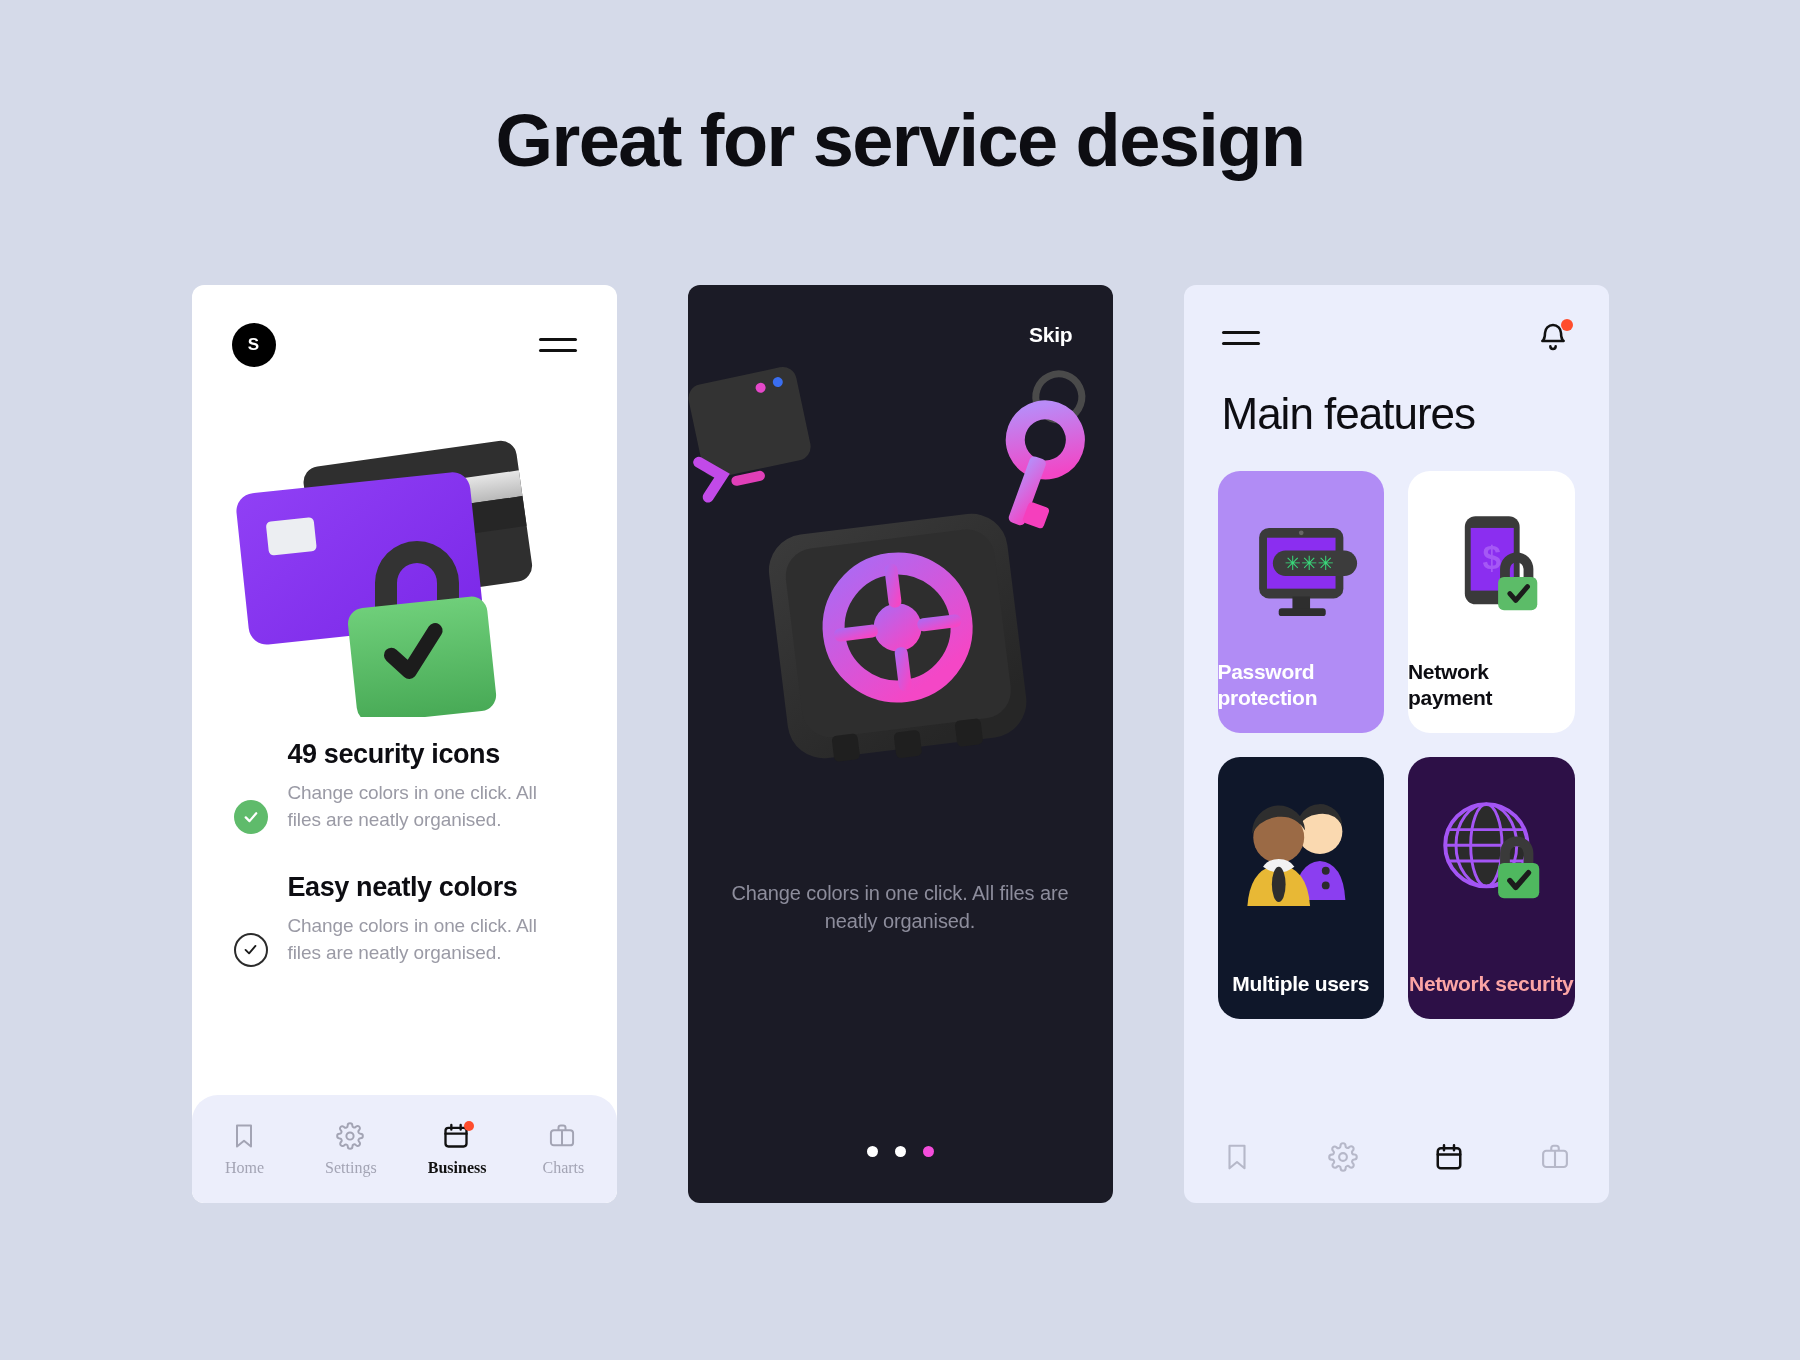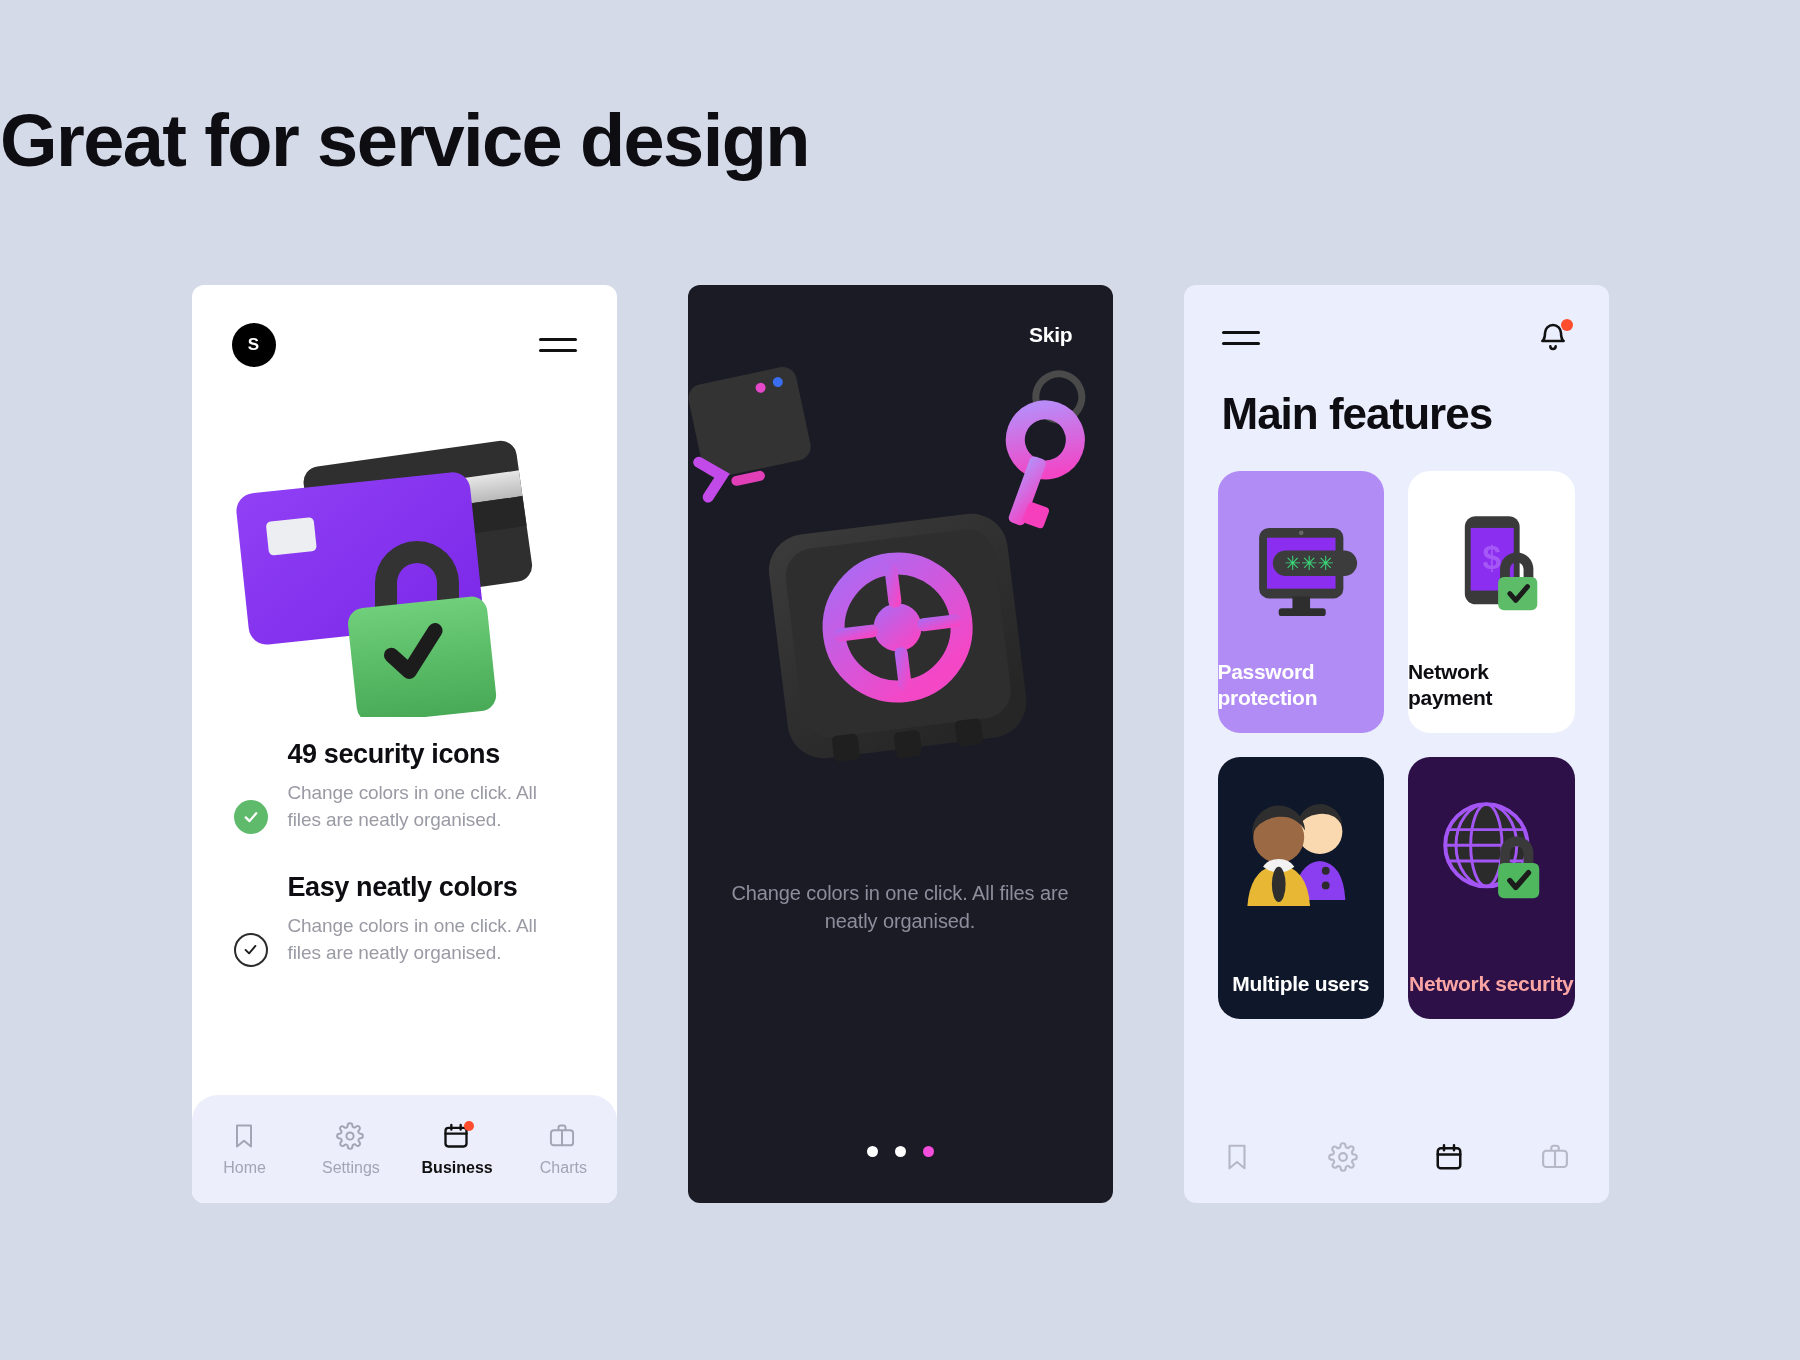--- a/index.html
+++ b/index.html
@@ -10,21 +10,21 @@
     overflow: hidden;
   }
 
   body {
     background: #d5dae9;
     font-family: "Liberation Sans", sans-serif;
     -webkit-font-smoothing: antialiased;
   }
 
   .page-title {
-    text-align: left;
+    text-align: center;
     font-size: 74px;
     font-weight: 700;
     letter-spacing: -1.6px;
     color: #0d0d12;
     padding-top: 104px;
     line-height: 1;
   }
 
   .phones {
     display: flex;
@@ -85,21 +85,21 @@
   .p1-nav {
     position: absolute; left: 0; right: 0; bottom: 0;
     height: 108px; background: #eceefb;
     border-radius: 26px 26px 12px 12px;
     display: flex; align-items: center;
   }
   .nav-item {
     flex: 1; display: flex; flex-direction: column;
     align-items: center; gap: 7px; cursor: pointer; position: relative;
   }
-  .nav-label { font-size: 16px; color: #a3a4b4; }
+  .nav-label { font-size: 16px; color: #a3a4b4; font-family: Liberation Serif, serif; }
   .nav-item.active .nav-label { color: #111; font-weight: 700; }
   .nav-icon { position: relative; width: 30px; height: 30px; }
   .nav-icon svg { display: block; }
   .nav-dot {
     position: absolute; width: 10px; height: 10px; border-radius: 50%;
     background: #ff4d2d; top: -1px; right: -2px;
   }
 
   
   .phone-dark { background: #1b1b26; }
@@ -123,21 +123,21 @@
   .dot.active { background: #f44ddb; }
 
   
   .phone-lav { background: #ebeefc; }
   .p3-header { display: flex; align-items: center; justify-content: space-between; padding: 36px 38px 0 38px; }
   .p3-header .hamburger i { background: #111; }
   .bell-wrap { position: relative; width: 34px; height: 34px; cursor: pointer; }
   .bell-dot { position: absolute; top: -2px; right: -2px; width: 12px; height: 12px; border-radius: 50%; background: #ff4d2d; }
 
   .p3-title {
-    font-size: 44px; font-weight: 700; color: #0d0d12;
+    font-size: 44px; font-weight: 400; color: #0d0d12;
     padding: 34px 38px 0 38px; letter-spacing: -1px;
   }
 
   .card-grid {
     display: grid; grid-template-columns: 1fr 1fr;
     gap: 24px; padding: 32px 34px 0 34px;
   }
   .card {
     border-radius: 22px; height: 262px;
     display: flex; flex-direction: column;

